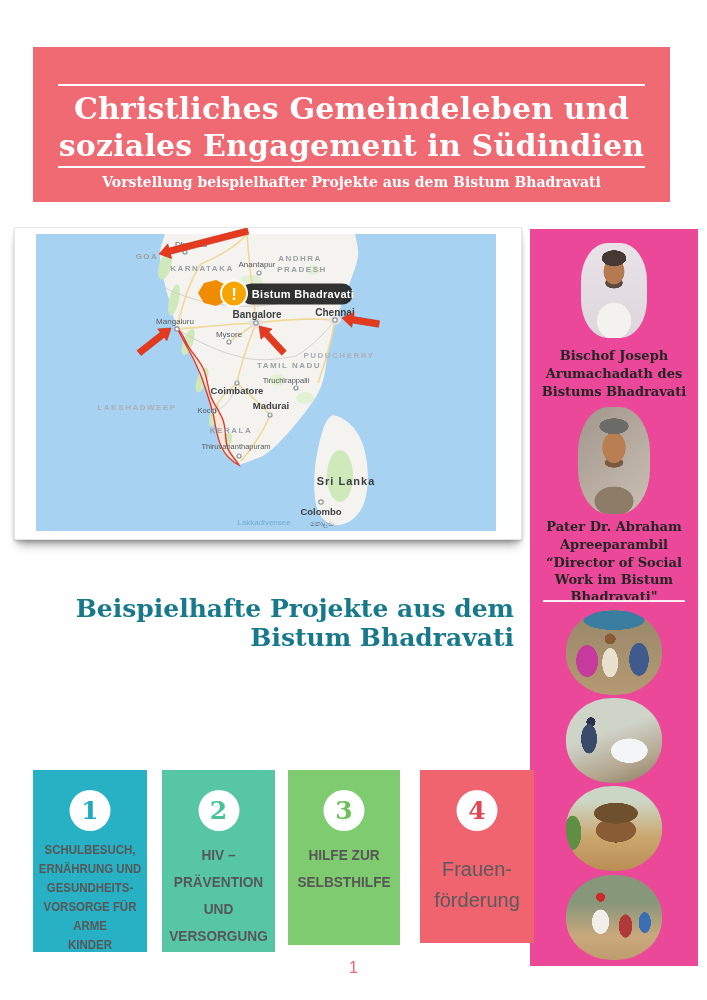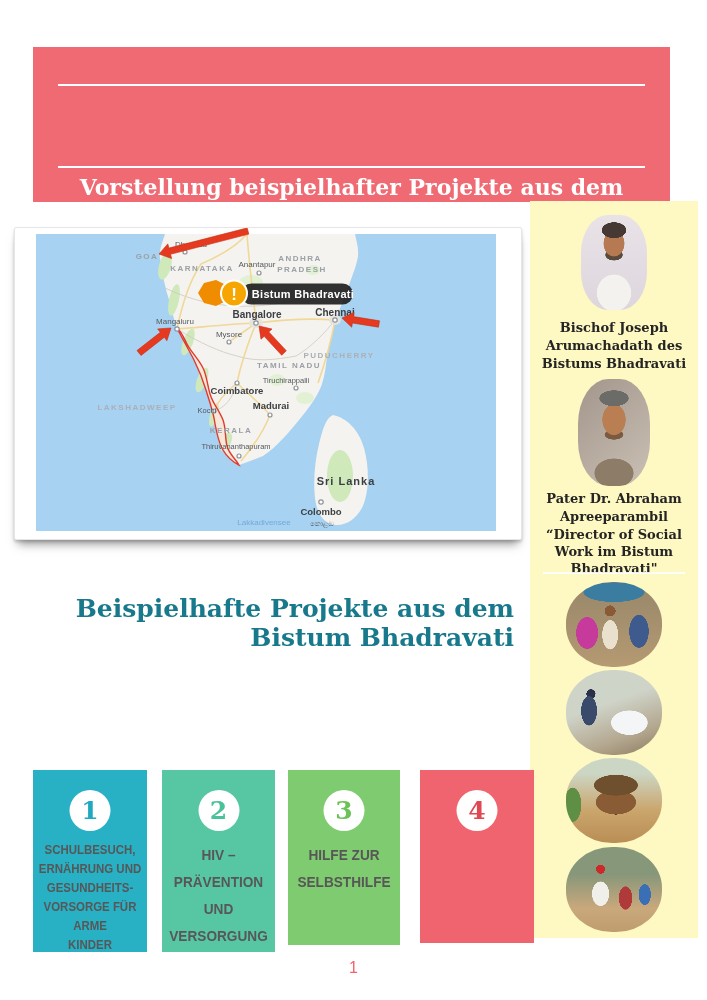--- a/index.html
+++ b/index.html
@@ -7,39 +7,39 @@
         font-family:"Liberation Sans",sans-serif;}
 
   
   .header{position:absolute;left:33px;top:47px;width:637px;height:155px;background:#ef6a73;
           color:#fff;text-align:center;}
   .header .rule{position:absolute;left:25px;right:25px;height:2px;background:#ffffff;}
   .rule-top{top:37px;} .rule-mid{top:119px;}
   .header-title{position:absolute;top:43px;left:0;right:0;font-family:"DejaVu Serif",serif;
           font-weight:bold;font-size:30px;line-height:37px;white-space:pre-line;letter-spacing:.2px;}
   .header-subtitle{position:absolute;top:127px;left:0;right:0;font-family:"DejaVu Serif",serif;
-          font-weight:bold;font-size:22px;}
+          font-weight:bold;font-size:14px;}
 
   
   .map-card{position:absolute;left:14px;top:227px;width:506px;height:311px;background:#fff;
           border:1px solid #e6e6e6;border-radius:2px;
           box-shadow:0 8px 9px -4px rgba(80,80,80,.6),0 2px 3px rgba(0,0,0,.18);}
   .map-svg{position:absolute;left:0;top:0;}
   .region{font-size:8px;fill:#9aa0a6;letter-spacing:1.5px;font-weight:bold;}
   .region-lt{fill:#aab0b8;}
   .city{font-size:8px;fill:#55595e;}
   .city-b{font-size:10px;fill:#3c4043;font-weight:bold;}
   .city-m{font-size:9.5px;fill:#3c4043;font-weight:bold;}
   .water-label{font-size:8px;fill:#74a9d8;}
   .map-svg text{text-anchor:middle;font-family:"Liberation Sans",sans-serif;}
   .tooltip-text{font-size:11px;fill:#ffffff;font-weight:bold;letter-spacing:.3px;}
   .marker-glyph{font-size:17px;fill:#ffffff;font-weight:bold;font-family:"DejaVu Serif",serif;}
 
   
-  .sidebar{position:absolute;left:530px;top:201px;width:168px;height:737px;background:#fef9c3;}
+  .sidebar{position:absolute;left:530px;top:229px;width:168px;height:737px;background:#ec4899;}
   .portrait{position:absolute;left:50%;transform:translateX(-50%);}
   .portrait-bishop{top:14px;width:66px;height:95px;border-radius:40%;
      background:
        radial-gradient(ellipse 20px 13px at 50% 16%, #463833 0 60%, transparent 62%),
        radial-gradient(ellipse 17px 21px at 50% 30%, #b57a52 0 60%, transparent 63%),
        radial-gradient(ellipse 14px 9px at 50% 42%, #5a4a3c 0 60%, transparent 64%),
        radial-gradient(ellipse 28px 30px at 50% 82%, #f4f2ee 0 60%, transparent 62%),
        linear-gradient(#e9e3e8,#ddd6dd);}
   .portrait-pater{top:178px;width:72px;height:107px;border-radius:42%;
      background:
@@ -107,20 +107,22 @@
 
   .page-num{position:absolute;top:959px;left:0;right:0;text-align:center;color:#ef646f;font-size:16px;}
 </style>
 </head>
 <body>
 
 <div class="page">
 
   <div class="header">
     <div class="rule rule-top"></div>
+    <div class="header-title">Christliches Gemeindeleben und
+soziales Engagement in Südindien</div>
     <div class="rule rule-mid"></div>
     <div class="header-subtitle">Vorstellung beispielhafter Projekte aus dem Bistum Bhadravati</div>
   </div>
 
   <div class="map-card">
     <svg class="map-svg" width="506" height="311" viewBox="0 0 506 311" xmlns="http://www.w3.org/2000/svg">
       <defs>
         <clipPath id="mapclip">
             <rect x="21" y="6" width="460" height="297"></rect>
           </clipPath>
@@ -276,16 +278,18 @@
 UND
 VERSORGUNG</div>
   </div>
   <div class="box box-3">
     <div class="num">3</div>
     <div class="box-label">HILFE ZUR
 SELBSTHILFE</div>
   </div>
   <div class="box box-4">
     <div class="num">4</div>
+    <div class="box-label">Frauen-
+förderung</div>
   </div>
 
   <div class="page-num">1</div>
 </div>
 
 </body></html>

